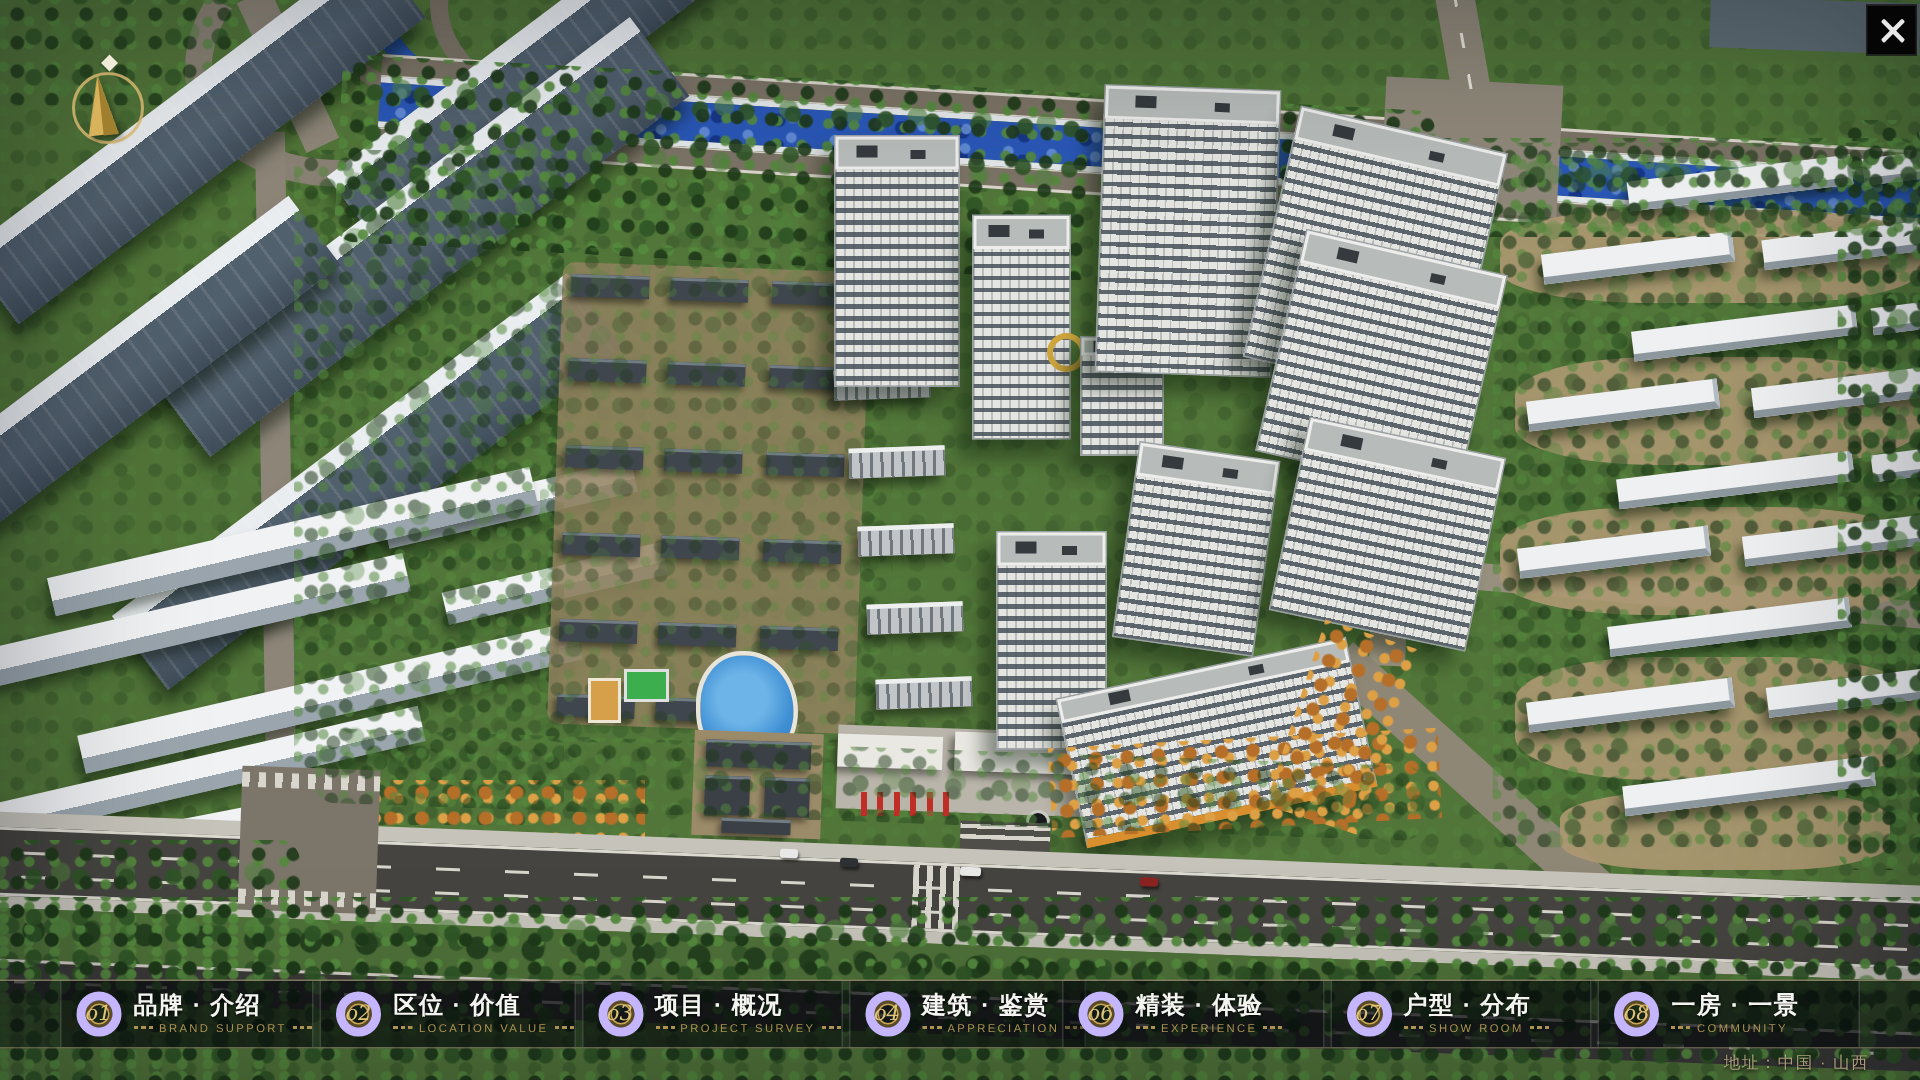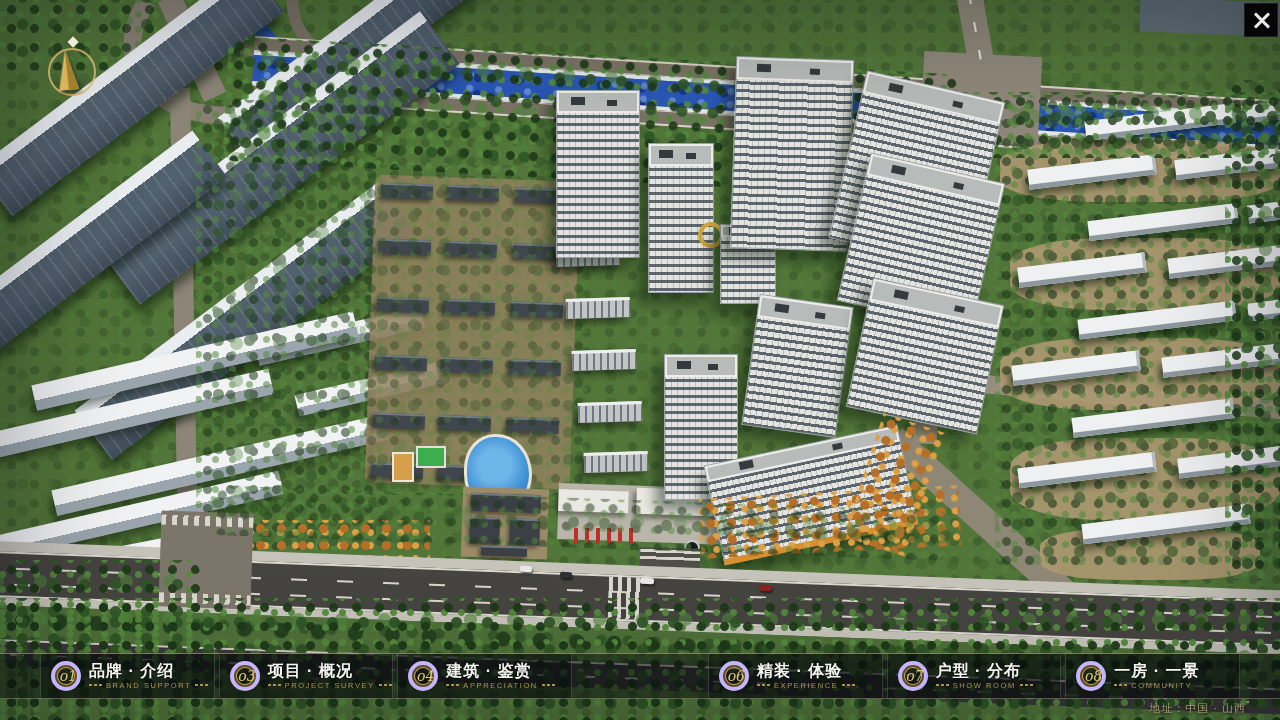--- a/index.html
+++ b/index.html
@@ -80,22 +80,22 @@
   #navbar { position:absolute; left:0; top:653px; width:1280px; height:46px; z-index:50;
     background:rgba(8,11,14,.52);
     border-top:1px solid rgba(222,206,160,.5); border-bottom:1px solid rgba(222,206,160,.35); }
   .nav-group { position:absolute; top:0; height:44px; display:flex; }
   #nav-left  { left:38px;  width:536px; }
   #nav-right { left:706px; width:536px; }
   .nav-item { flex:1 1 0; margin:0 2px; height:44px; display:flex; align-items:center;
     background:rgba(5,8,10,.38); border-left:1px solid rgba(255,255,255,.16); border-right:1px solid rgba(255,255,255,.16);
     cursor:pointer; }
   .medal { flex:0 0 30px; width:30px; height:30px; margin:0 8px 0 10px; border-radius:50%;
-    border:4px solid #c4b5fd; box-shadow:inset 0 0 0 2px rgba(0,0,0,.55), inset 0 0 0 3px #c8a555;
-    display:flex; align-items:center; justify-content:flex-end; }
+    border:6px solid #c4b5fd; box-shadow:inset 0 0 0 2px rgba(0,0,0,.55), inset 0 0 0 3px #c8a555;
+    display:flex; align-items:center; justify-content:flex-start; }
   .medal .num { font-family:"DejaVu Serif", serif; font-style:italic; font-size:14px; color:#dec379; line-height:1; }
   .labels { display:flex; flex-direction:column; justify-content:center; gap:2px; min-width:0; }
   .zh { font-size:16px; font-weight:bold; color:#f4f4f1; letter-spacing:1px; white-space:nowrap;
     text-shadow:0 1px 2px rgba(0,0,0,.8); line-height:1.05; }
   .en { display:flex; align-items:center; gap:4px; font-size:7.5px; letter-spacing:1.6px;
     color:#ab9252; white-space:nowrap; line-height:1; }
   .dash { display:inline-block; width:13px; height:2px;
     background:repeating-linear-gradient(90deg, #ab9252 0 3px, transparent 3px 5px); }
 
   #logo-panel { position:absolute; left:578px; top:631px; width:124px; height:88px; z-index:52;
@@ -324,20 +324,33 @@
             <div class="zh">品牌 · 介绍</div>
           <div class="en">
               <span class="dash"></span>
               <span>BRAND SUPPORT</span>
               <span class="dash"></span>
             </div>
           </div>
       </div>
       <div class="nav-item">
         <div class="medal">
+            <span class="num">o2</span>
+          </div>
+        <div class="labels">
+            <div class="zh">区位 · 价值</div>
+          <div class="en">
+              <span class="dash"></span>
+              <span>LOCATION VALUE</span>
+              <span class="dash"></span>
+            </div>
+          </div>
+      </div>
+      <div class="nav-item">
+        <div class="medal">
             <span class="num">o3</span>
           </div>
         <div class="labels">
             <div class="zh">项目 · 概况</div>
           <div class="en">
               <span class="dash"></span>
               <span>PROJECT SURVEY</span>
               <span class="dash"></span>
             </div>
           </div>

